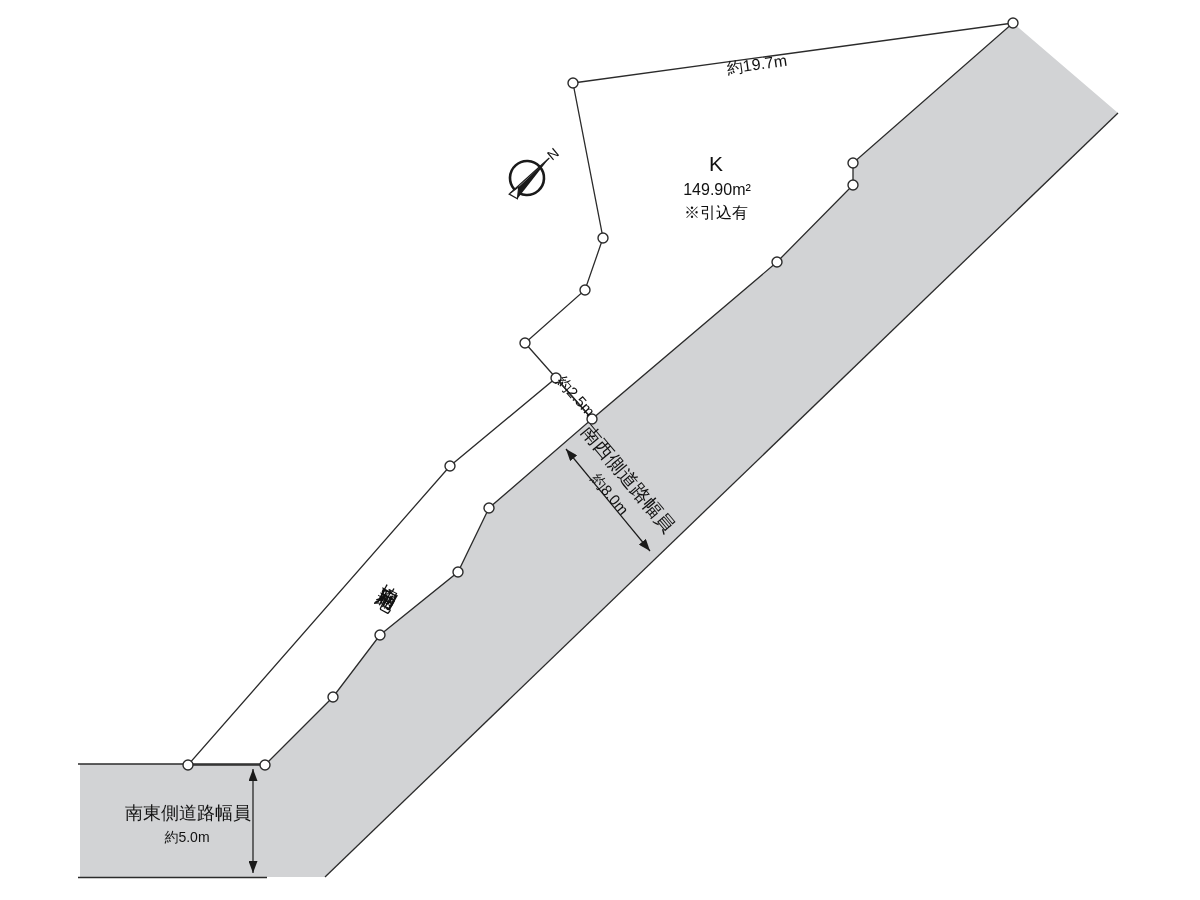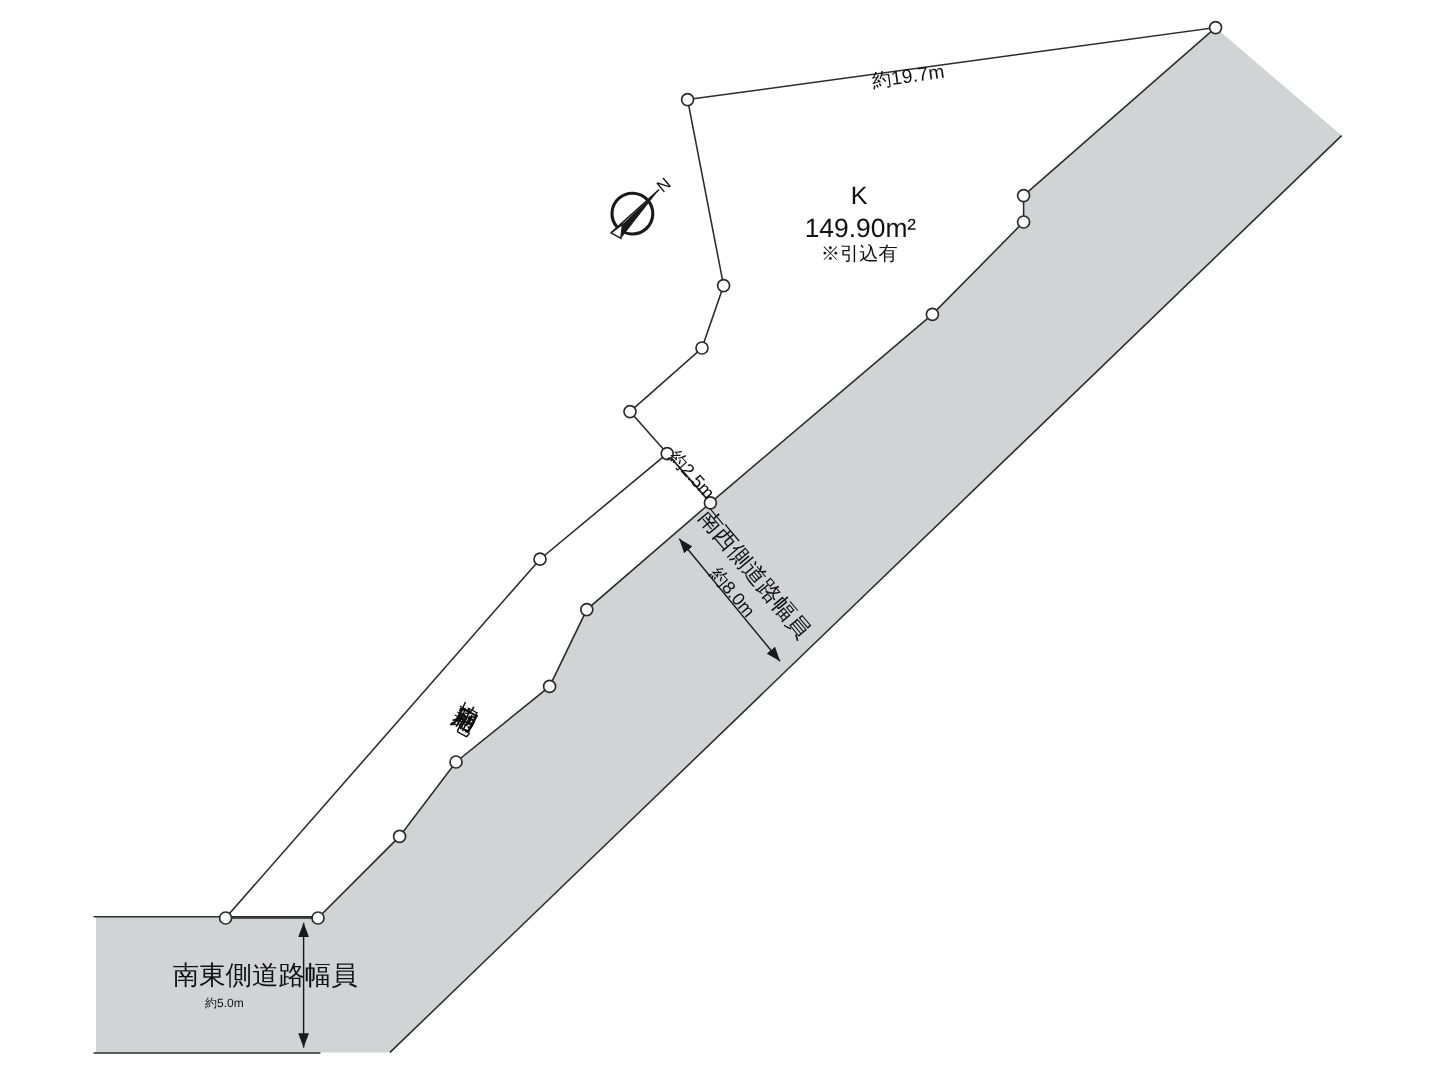--- a/index.html
+++ b/index.html
@@ -81,29 +81,29 @@
       <polygon class="compass-notch" points="-21,9 -24,0 -12,1"></polygon>
     </g>
   </svg>
 
   <div class="lbl" style="left:757px;top:65px;font-size:16px;transform:translate(-50%,-50%) rotate(-8deg);">約19.7m</div>
 
   <div class="lbl" style="left:553px;top:154px;font-size:14px;transform:translate(-50%,-50%) rotate(-40deg);">N</div>
 
   <div class="lbl center" style="left:716px;top:164px;font-size:21px;transform:translate(-50%,-50%);">K</div>
 
-  <div class="lbl center" style="left:717px;top:190px;font-size:22px;transform:translate(-50%,-50%);">149.90m²</div>
+  <div class="lbl center" style="left:717px;top:190px;font-size:16px;transform:translate(-50%,-50%);">149.90m²</div>
 
   <div class="lbl center" style="left:716px;top:213px;font-size:16px;transform:translate(-50%,-50%);">※引込有</div>
 
   <div class="lbl" style="left:576px;top:396px;font-size:15px;transform:translate(-50%,-50%) rotate(48deg);">約2.5m</div>
 
   <div class="lbl" style="left:628px;top:479px;font-size:19px;transform:translate(-50%,-50%) rotate(50deg);">南西側道路幅員</div>
 
   <div class="lbl" style="left:610px;top:494px;font-size:15px;transform:translate(-50%,-50%) rotate(50deg);">約8.0m</div>
 
   <div class="lbl vertical" style="left:398px;top:578px;font-size:19px;transform:translate(-50%,-50%) rotate(28deg);">協定利用地</div>
 
-  <div class="lbl center" style="left:188px;top:813px;font-size:22px;transform:translate(-50%,-50%);margin-left:33px;">南東側道路幅員</div>
+  <div class="lbl center" style="left:188px;top:813px;font-size:18px;transform:translate(-50%,-50%);">南東側道路幅員</div>
 
-  <div class="lbl center" style="left:187px;top:837px;font-size:10px;transform:translate(-50%,-50%);">約5.0m</div>
+  <div class="lbl center" style="left:187px;top:837px;font-size:14px;transform:translate(-50%,-50%);">約5.0m</div>
 
 </div>
 
 </body></html>

